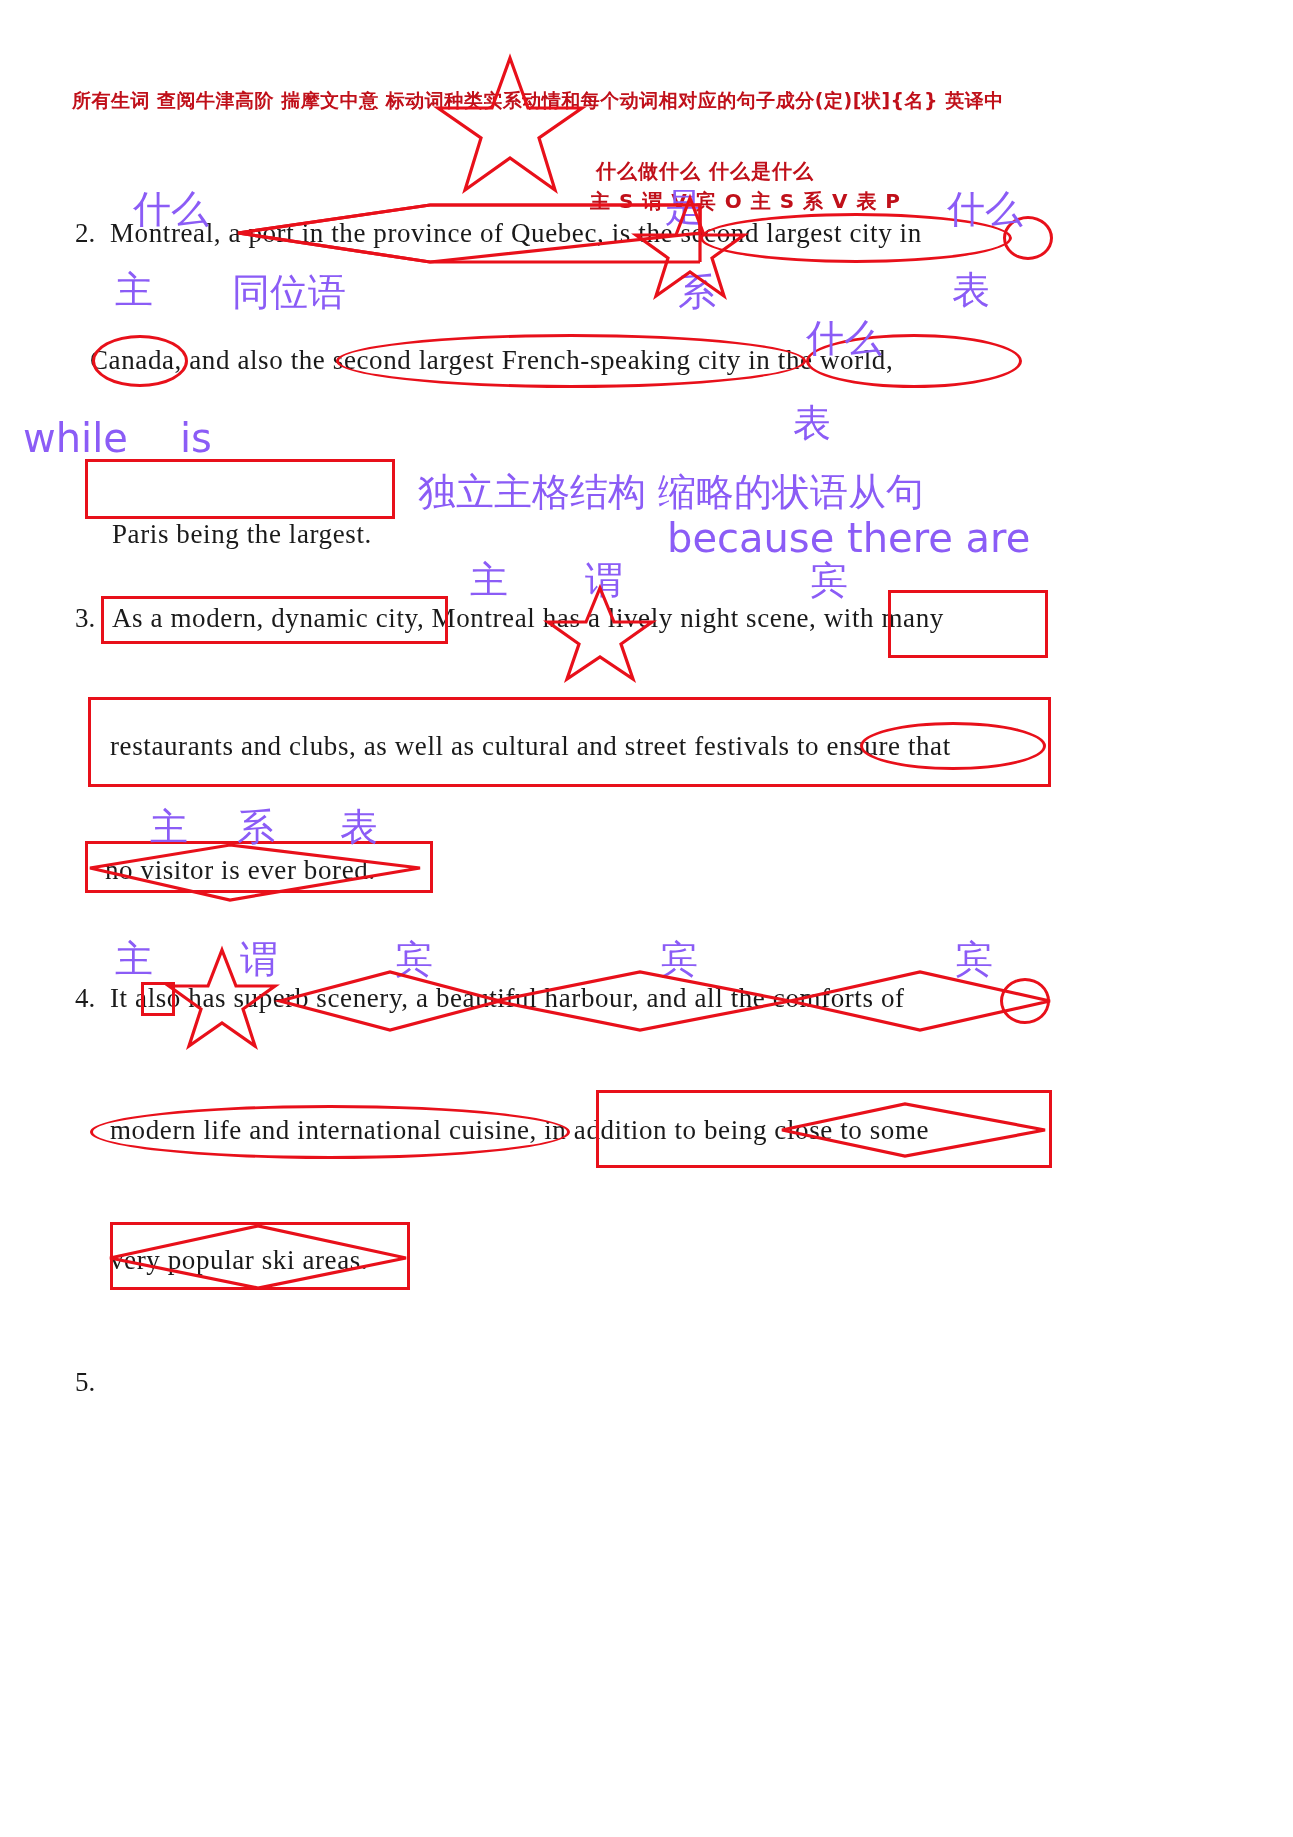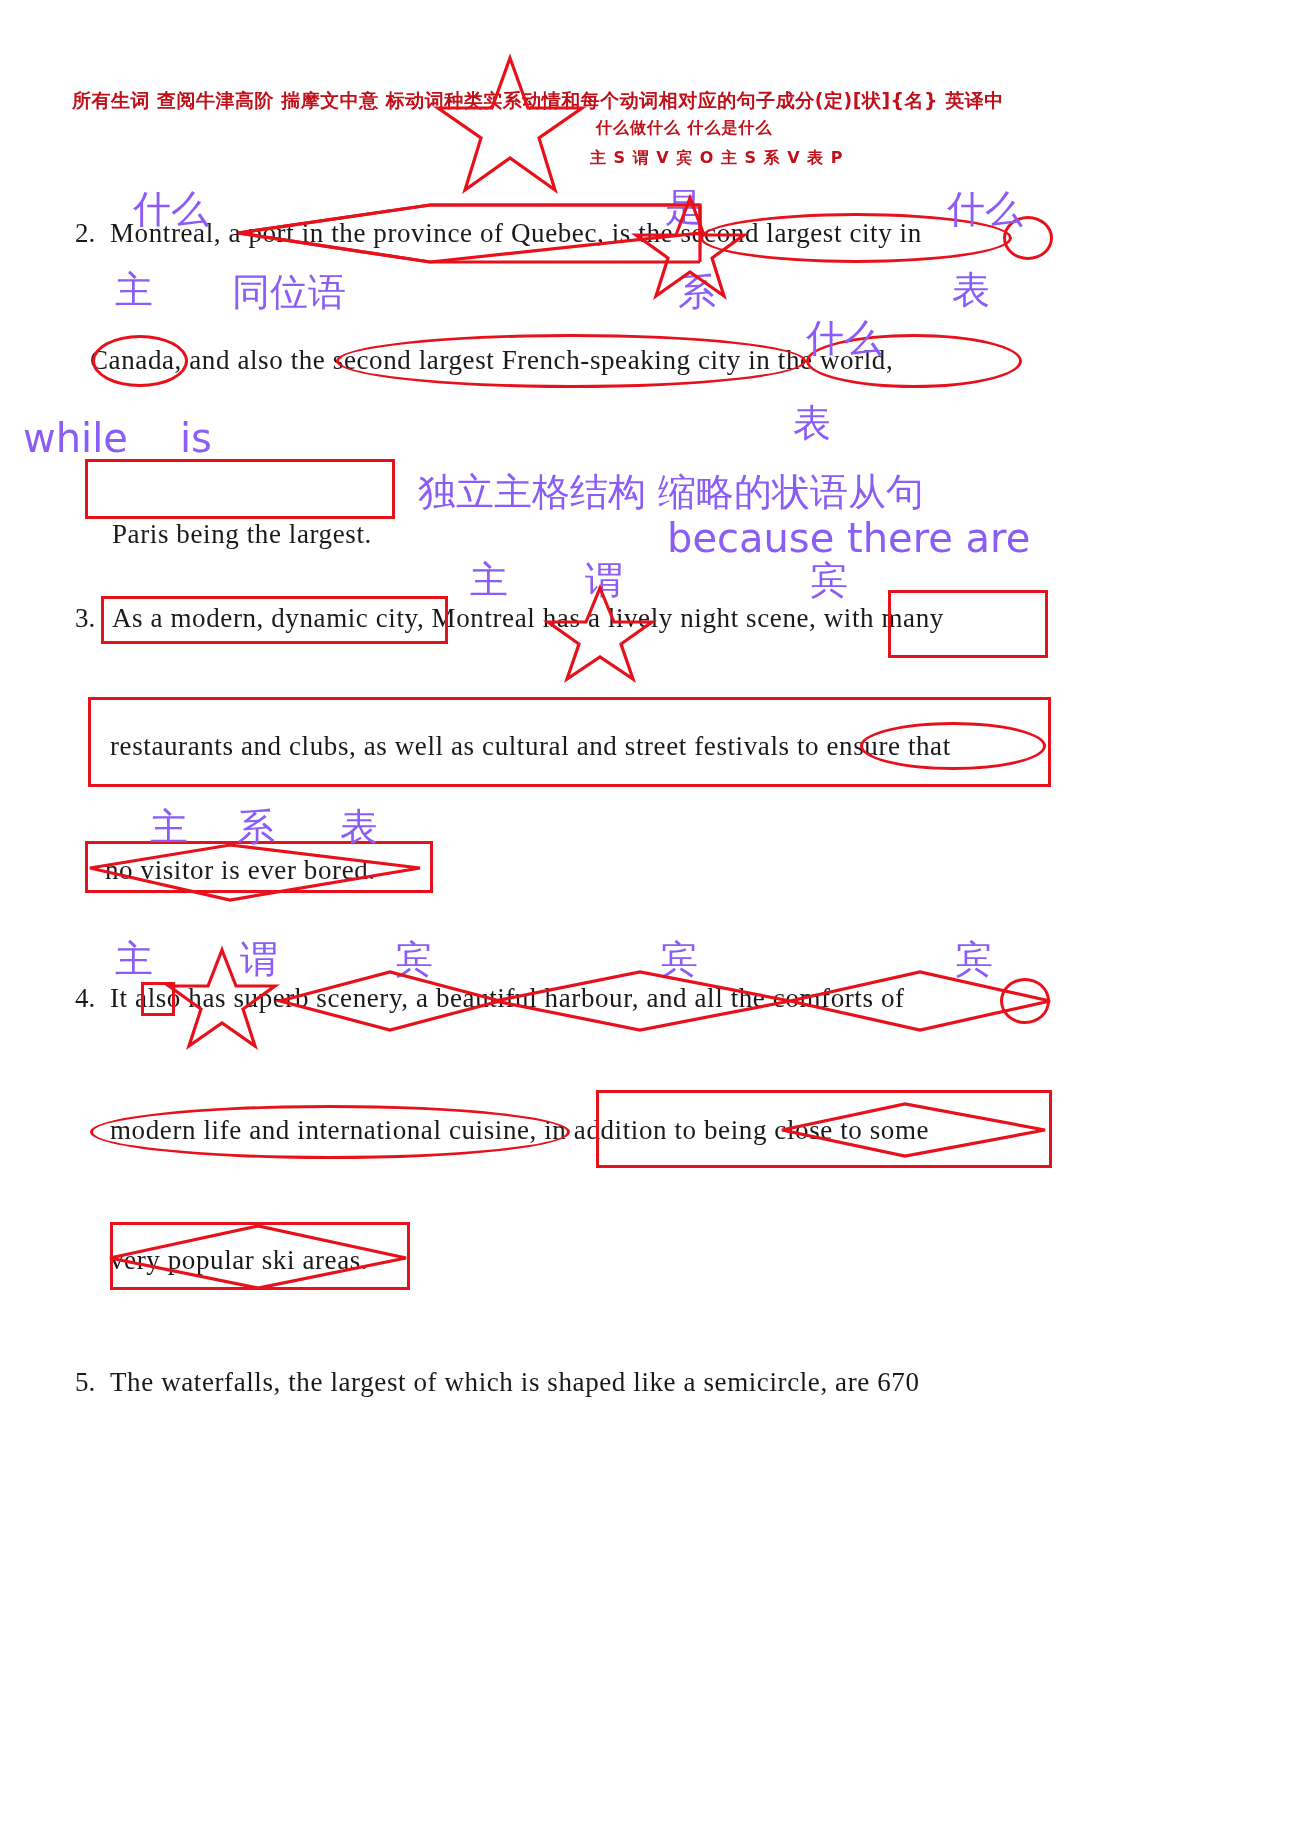--- a/index.html
+++ b/index.html
@@ -13,21 +13,21 @@
   .page{position:absolute;inset:0;}
 
   
   .txt{position:absolute;color:#1a1a1a;font-family:"Liberation Serif",serif;white-space:nowrap;}
   .body-line{font-size:27px;letter-spacing:.6px;}
   .num{font-size:27px;}
 
   
   .hdr{position:absolute;color:#c0101a;font-family:"DejaVu Sans",sans-serif;font-weight:700;white-space:nowrap;}
   .hdr-main{font-size:19px;letter-spacing:.5px;}
-  .hdr-sub{font-size:16px;letter-spacing:1px;}
+  .hdr-sub{font-size:20px;letter-spacing:1px;margin-top:40px;}
 
   
   .ann{position:absolute;color:#8b5cf6;font-family:"DejaVu Sans",sans-serif;font-weight:400;white-space:nowrap;}
   .ann-lg{font-size:40px;}
   .ann-cn{font-size:38px;}
 
   
   .rect{position:absolute;border:3px solid #e8101a;box-sizing:border-box;}
   .ellipse{position:absolute;border:3px solid #e8101a;border-radius:50%;box-sizing:border-box;}
   svg.overlay{position:absolute;left:0;top:0;width:1293px;height:1837px;pointer-events:none;}
@@ -102,21 +102,20 @@
   <div class="txt body-line" style="left:110px;top:1115px;">modern life and international cuisine, in addition to being close to some</div>
   <div class="txt body-line" style="left:110px;top:1245px;">very popular ski areas.</div>
 
   <div class="rect" style="left:141px;top:982px;width:34px;height:34px;"></div>
   <div class="ellipse" style="left:1000px;top:978px;width:50px;height:46px;"></div>
   <div class="ellipse" style="left:90px;top:1105px;width:480px;height:54px;"></div>
   <div class="rect" style="left:596px;top:1090px;width:456px;height:78px;"></div>
   <div class="rect" style="left:110px;top:1222px;width:300px;height:68px;"></div>
 
   <div class="txt num" style="left:75px;top:1367px;">5.</div>
-  <div class="txt body-line" style="left:110px;top:1367px;">The waterfalls, the largest of which is shaped like a semicircle, are 670</div>
 
 
   <svg class="overlay" viewBox="0 0 1293 1837">
 
     <polygon class="star" points="510,58 528,108 582,108 539,138 555,190 510,158 465,190 481,138 438,108 492,108"></polygon>
 
     <polygon class="dia" points="238,233 430,205 700,205 700,233 430,262 238,233"></polygon>
     <path class="dia" d="M238,233 L430,205 L700,205 M238,233 L430,262 L700,262 M700,205 L700,262"></path>
 
     <polygon class="star" points="690,198 704,235 744,235 712,258 724,296 690,272 656,296 668,258 636,235 676,235"></polygon>

